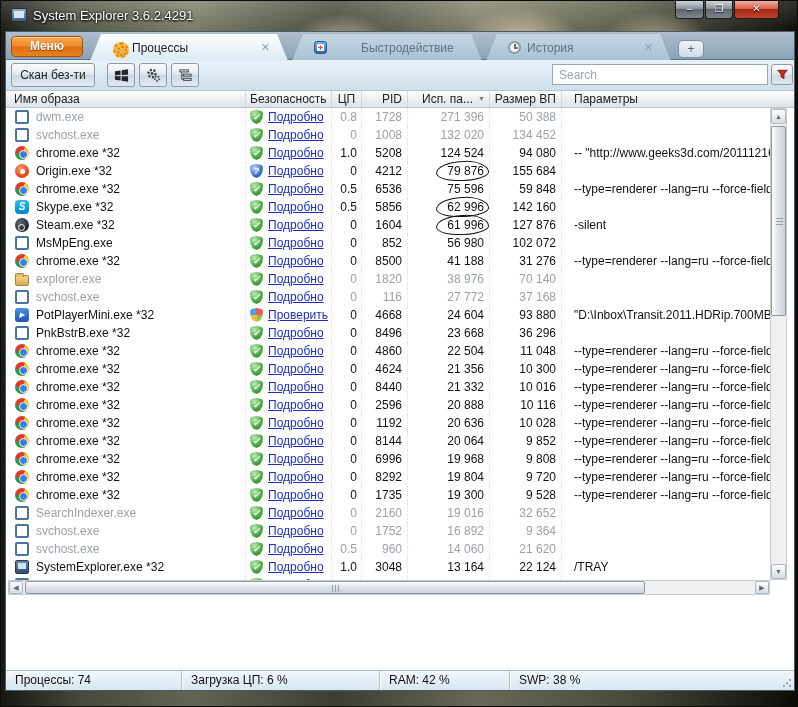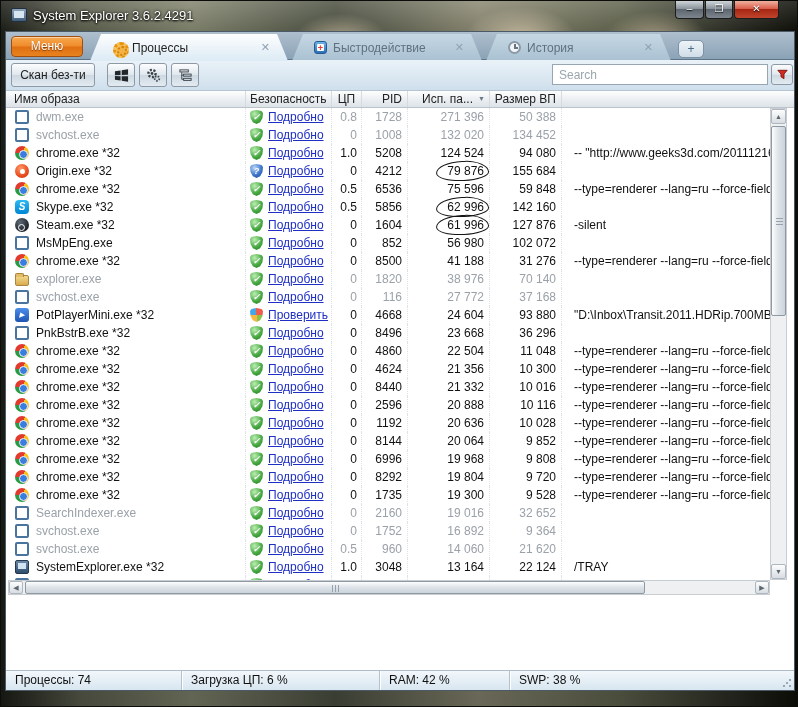--- a/index.html
+++ b/index.html
@@ -31,29 +31,29 @@
   .wbtn.close { width:45px; background:linear-gradient(#f0b0a0 0%, #d95f4b 45%, #a82714 50%, #c0442c 100%); }
 
   
   .content { position:absolute; left:4px; top:30px; width:790px; height:660px; background:#fff; border:1px solid #4b5a66; }
 
   
   .tabstrip { position:absolute; left:0; top:0; width:788px; height:28px;
     background:linear-gradient(#aebfce,#8ba3b6); border-bottom:1px solid #5d7489; }
   .menu-btn { position:absolute; left:5px; top:4px; width:72px; height:21px; border-radius:4px;
     border:1px solid #a04e10; background:linear-gradient(#f7a950,#ef8b2a 48%,#df6f12 52%,#e8821f);
-    color:#fff; font-weight:normal; font-size:12px; text-align:center; line-height:19px;
+    color:#fff; font-weight:bold; font-size:12px; text-align:center; line-height:19px;
     text-shadow:0 1px 1px #7c3a06; box-shadow:inset 0 1px 0 rgba(255,255,255,.5); cursor:pointer; }
   .tab { position:absolute; top:2px; height:27px; clip-path:polygon(11px 0, calc(100% - 11px) 0, 100% 100%, 0 100%);
     display:flex; align-items:center; padding:0 18px 0 22px; font-size:12px; cursor:pointer; }
   .tab .lbl { flex:1; }
   .tab-x { font-size:11px; color:#8fa2b2; margin-left:10px; cursor:pointer; }
   .tab.active { left:84px; width:198px; color:#222;
     background:linear-gradient(#fdfefe,#e9f2f8 60%,#dcebf5); z-index:3; }
-  .tab.t2 { left:286px; width:190px; color:#5f7180; background:linear-gradient(#c6d7e3,#a9c1d2); }
+  .tab.t2 { left:286px; width:190px; color:#5f7180; background:linear-gradient(#c6d7e3,#a9c1d2);gap:28px; }
   .tab.t3 { left:480px; width:185px; color:#5f7180; background:linear-gradient(#c6d7e3,#a9c1d2); }
   .addtab { position:absolute; left:672px; top:8px; width:26px; height:18px; border-radius:5px;
     border:1px solid #7d93a5; background:linear-gradient(#eef4f8,#cfdde8); color:#4d6congress0; 
     color:#4d6c85; font-size:12px; text-align:center; line-height:16px; cursor:pointer; }
 
   .gear-ic { width:14px; height:14px; margin-right:6px; position:relative; flex:none; }
   .gear-ic::before { content:""; position:absolute; left:1px; top:1px; width:10px; height:10px; border-radius:50%;
     border:3px dotted #e8940a; background:#f7c05a; }
   .gear-ic::after { content:""; position:absolute; right:-1px; bottom:-1px; width:6px; height:6px; border-radius:50%;
     border:2px dotted #d07f08; background:#f3b344; }
@@ -253,20 +253,21 @@
     <div class="thead">
       <div class="hc name">Имя образа</div>
       <div class="hc sec">Безопасность</div>
       <div class="hc cpu">ЦП</div>
       <div class="hc pid">PID</div>
       <div class="hc mem">
         <span>Исп. па...</span>
         <span class="sort-arrow">▼</span>
       </div>
       <div class="hc vm">Размер ВП</div>
+      <div class="hc params">Параметры</div>
     </div>
 
     <div class="list">
         <div class="row gray">
         <span class="cell name">
           <i class="picon ic-window"></i>
           <span class="nm">dwm.exe</span>
         </span>
         <span class="cell sec">
           <i class="shield sh-green">

